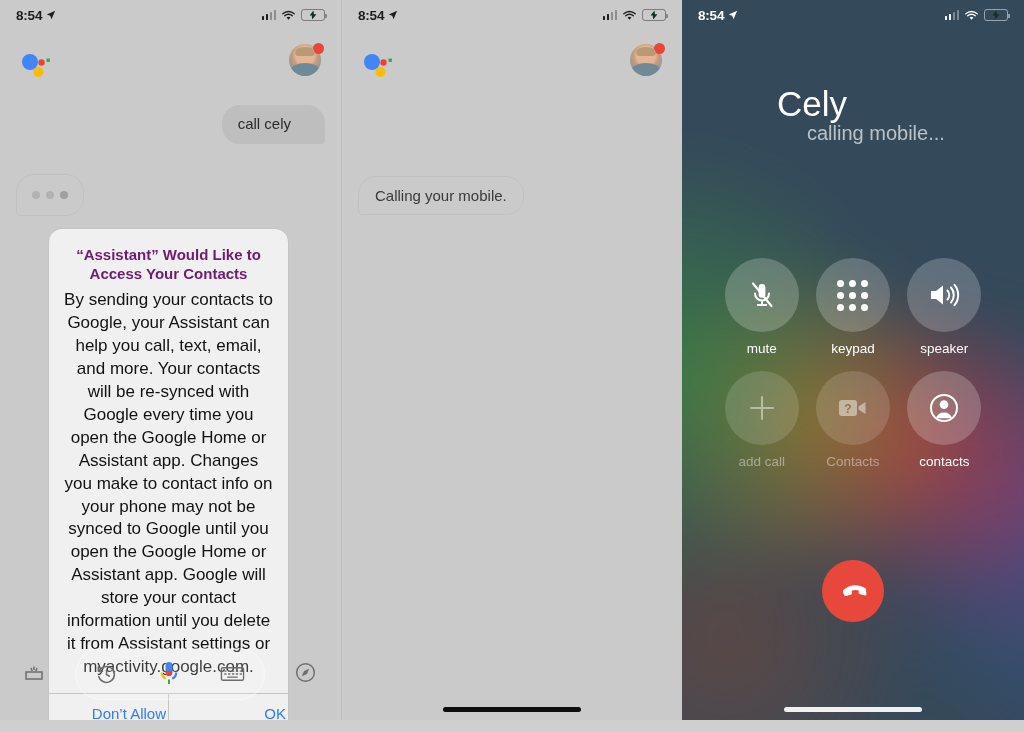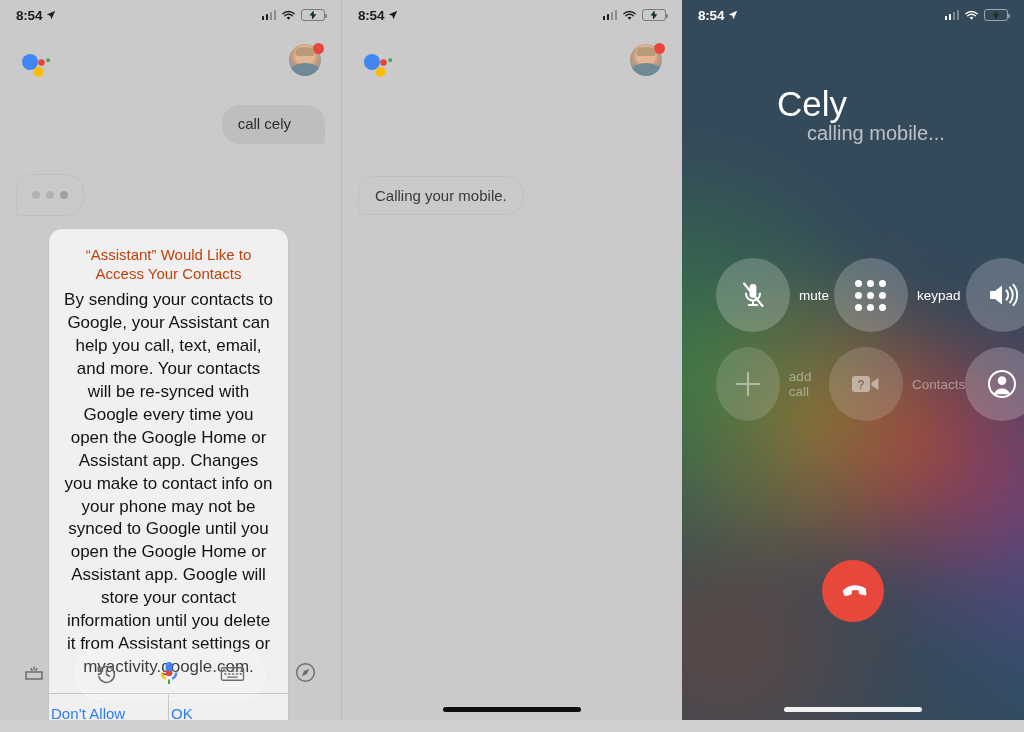--- a/index.html
+++ b/index.html
@@ -91,25 +91,25 @@
   .typing i { width:8px; height:8px; border-radius:50%; background:#b2b2b2; display:block; }
   .typing i:nth-child(3){ background:#a0a0a0; }
 
   
   .alert {
     position:absolute; left:49px; top:229px; width:239px;
     background:#f0f0f0; border-radius:13px; overflow:hidden;
     box-shadow:0 0 0 0.5px rgba(0,0,0,.06);
   }
   .alert-body { padding:16px 15px 14px; text-align:center; }
-  .alert-title { font-size:15px; font-weight:normal; color:#c2410c; line-height:1.27; }
+  .alert-title { font-size:15px; font-weight:bold; color:#701a75; line-height:1.27; }
   .alert-msg { font-size:17px; color:#121212; line-height:1.35; margin-top:6px; }
   .alert-btns { display:flex; border-top:0.5px solid #c4c4c4; }
   .alert-btn {
-    flex:1; text-align:left; padding:11px 2px; font-size:15px; color:#2f7cf6;
+    flex:1; text-align:right; padding:11px 2px; font-size:15px; color:#2f7cf6;
     cursor:pointer;
   }
   .alert-btn + .alert-btn { border-left:0.5px solid #c4c4c4; }
 
   
   .botbar { position:absolute; left:0; right:0; bottom:18px; height:56px; }
   .pill {
     position:absolute; left:75px; top:2px; width:190px; height:52px;
     border-radius:26px; background:rgba(255,255,255,.18);
     border:1px solid rgba(255,255,255,.35);
@@ -139,21 +139,21 @@
     position:absolute; left:95px; top:84px; font-size:35px; color:#fff; font-weight:normal;
   }
   .call-sub {
     position:absolute; left:96px; top:122px; font-size:20px; color:rgba(255,255,255,.66);margin-left:29px;
   }
   .grid {
     position:absolute; left:0; right:0; top:258px;
     display:grid; grid-template-columns:repeat(3,1fr); row-gap:15px; padding:0 34px;
     justify-items:center;
   }
-  .gcell { display:flex; flex-direction:row; align-items:center; gap:9px; cursor:pointer; }
+  .gcell { display:flex; flex-direction:column; align-items:center; gap:9px; cursor:pointer; }
   .gbtn {
     width:74px; height:74px; border-radius:50%;
     background:rgba(255,255,255,.21);
     display:flex; align-items:center; justify-content:center;
   }
   .glabel { font-size:13.5px; color:#fff; }
   .dim .gbtn { background:rgba(255,255,255,.14); }
   .dim .glabel { color:rgba(255,255,255,.42); }
   .dim svg, .dim .dots i { opacity:.45; }
   .dots { display:grid; grid-template-columns:repeat(3,7px); gap:5px; }

